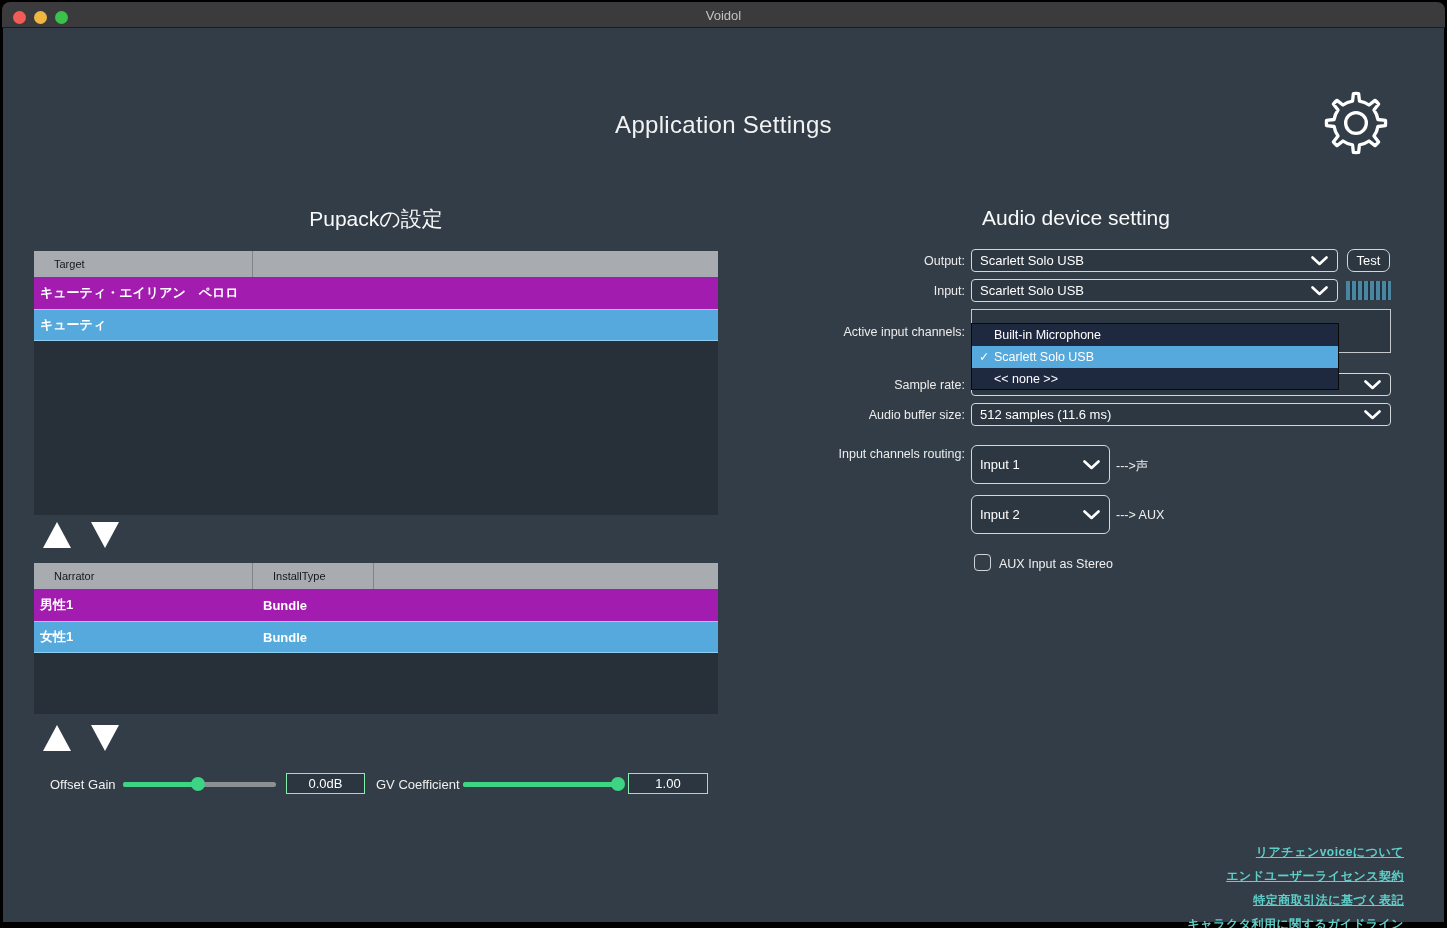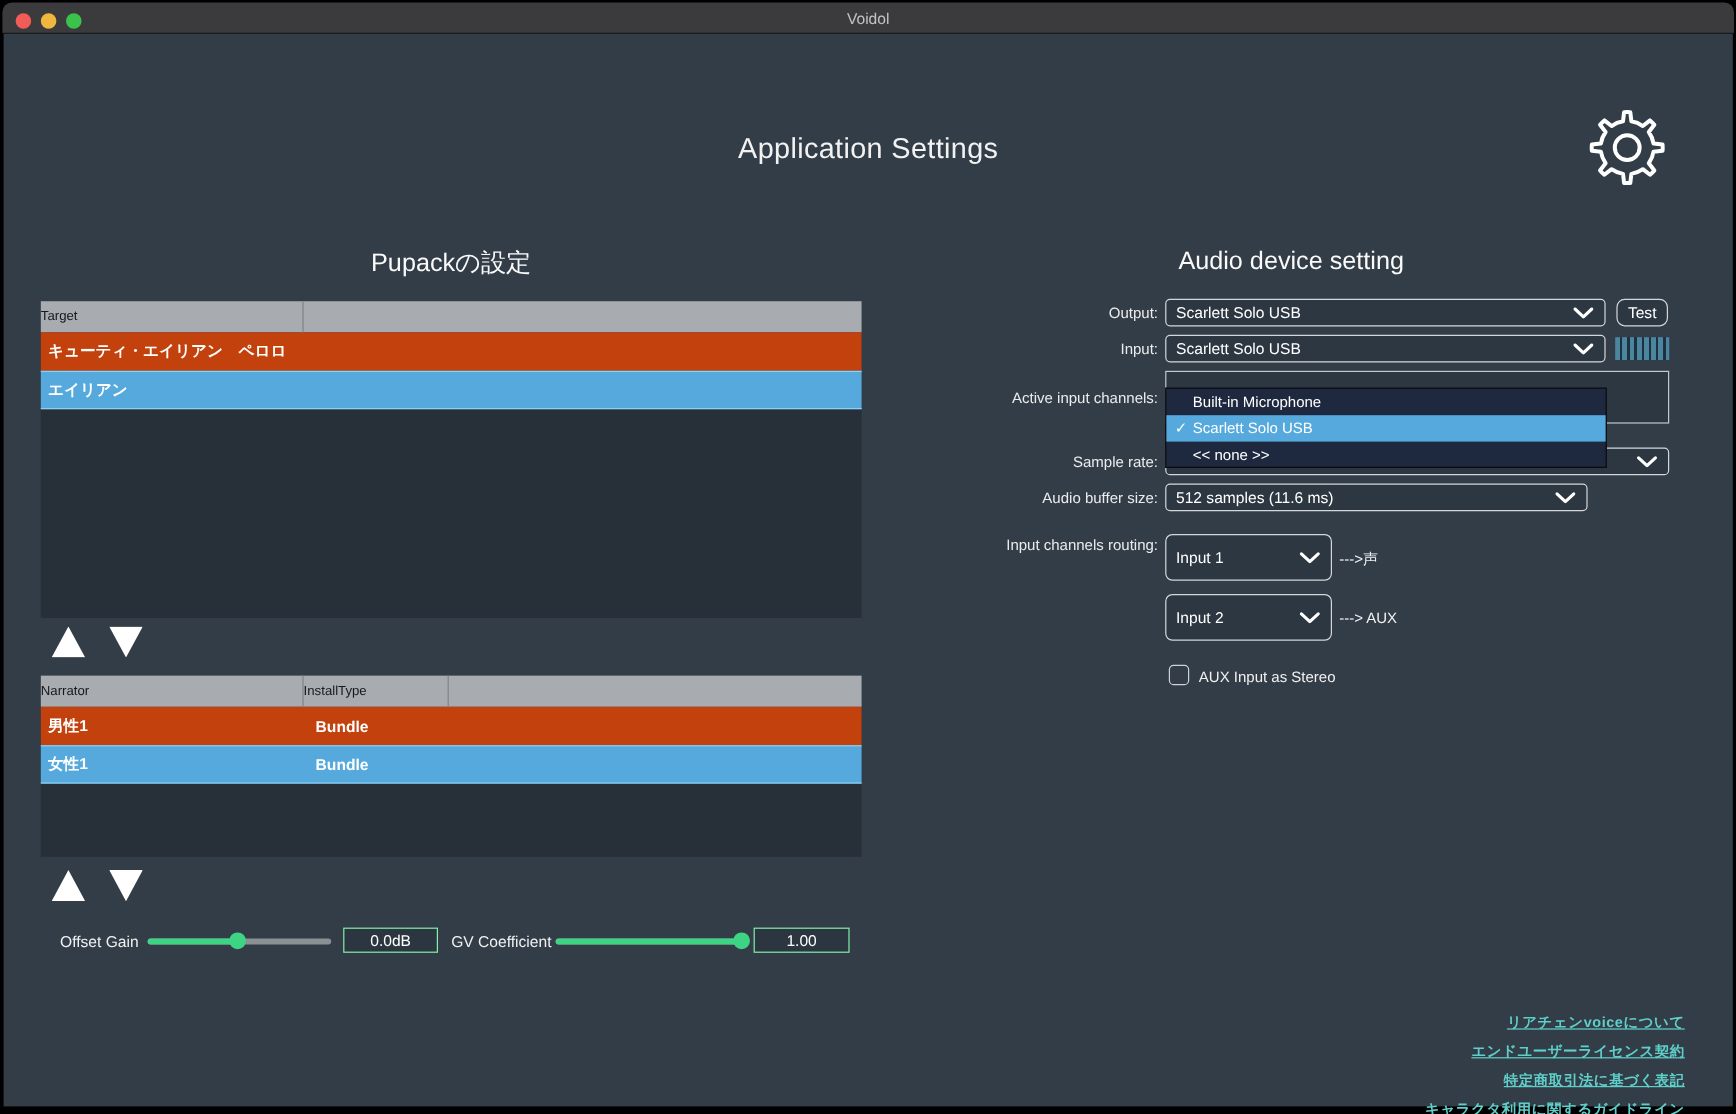--- a/index.html
+++ b/index.html
@@ -23,25 +23,25 @@
   .app-title { position:absolute; top:83px; left:0; right:0; text-align:center;
     color:#f2f2f2; font-size:24px; letter-spacing:.3px; }
   .gear { position:absolute; left:1316px; top:58px; width:74px; height:74px; }
 
   .section-h { position:absolute; color:#fafafa; font-size:21px; text-align:center; }
 
   
   .tbl { position:absolute; left:31px; width:684px; background:#273039; }
   .tbl-header { display:flex; height:26px; background:#a8acb1; }
   .tbl-header .cell { border-right:1px solid #80848a; color:#15181c; font-size:11px;
-    line-height:26px; padding-left:0; }
+    line-height:26px; padding-left:20px; }
   .tbl-header .cell:last-child { border-right:none; }
   .trow { display:flex; height:32px; align-items:center; color:#fff;
     font-size:13px; font-weight:600; }
-  .trow.navy { background:#c2410c;align-items:center; }
+  .trow.navy { background:#a21caf;align-items:center; }
   .trow.sel { background:#56a9dc; border-top:1px solid #8fd0f2; border-bottom:1px solid #8fd0f2; }
   .trow .cell { padding-left:6px; }
 
   .tri { position:absolute; width:28px; height:26px; background:#fff; }
   .tri.up { clip-path:polygon(50% 0,100% 100%,0 100%); }
   .tri.down { clip-path:polygon(0 0,100% 0,50% 100%); }
 
   
   .small-label { position:absolute; color:#f0f0f0; font-size:13px; }
   .slider { position:absolute; height:14px; }
@@ -108,21 +108,21 @@
 
     <div class="tbl" style="top:223px;height:264px;">
       <div class="tbl-header">
         <div class="cell" style="width:219px;">Target</div>
         <div class="cell" style="flex:1;"></div>
       </div>
       <div class="trow navy">
         <div class="cell">キューティ・エイリアン　ペロロ</div>
       </div>
       <div class="trow sel">
-        <div class="cell">エイリアン</div>
+        <div class="cell">キューティ</div>
       </div>
     </div>
 
     <div class="tri up" style="left:40px;top:494px;"></div>
     <div class="tri down" style="left:88px;top:494px;"></div>
 
     <div class="tbl" style="top:535px;height:151px;">
       <div class="tbl-header">
         <div class="cell" style="width:219px;">Narrator</div>
         <div class="cell" style="width:121px;">InstallType</div>
@@ -195,21 +195,21 @@
 
     <div class="rlabel" style="top:350px;">Sample rate:</div>
     <div class="select" style="left:968px;top:345px;width:420px;height:23px;">
       <span class="lab">44100 Hz</span>
       <svg width="17" height="10" viewBox="0 0 17 10">
         <polyline points="1.5,1.5 8.5,8 15.5,1.5" fill="none" stroke="#fff" stroke-width="2.6" stroke-linecap="round" stroke-linejoin="round"></polyline>
       </svg>
     </div>
 
     <div class="rlabel" style="top:380px;">Audio buffer size:</div>
-    <div class="select" style="left:968px;top:375px;width:352px;height:23px;">
+    <div class="select" style="left:968px;top:375px;width:420px;height:23px;">
       <span class="lab">512 samples (11.6 ms)</span>
       <svg width="17" height="10" viewBox="0 0 17 10">
         <polyline points="1.5,1.5 8.5,8 15.5,1.5" fill="none" stroke="#fff" stroke-width="2.6" stroke-linecap="round" stroke-linejoin="round"></polyline>
       </svg>
     </div>
 
     <div class="rlabel" style="top:419px;">Input channels routing:</div>
     <div class="select" style="left:968px;top:417px;width:139px;height:39px;border-radius:6px;">
       <span class="lab">Input 1</span>
       <svg width="17" height="10" viewBox="0 0 17 10">

